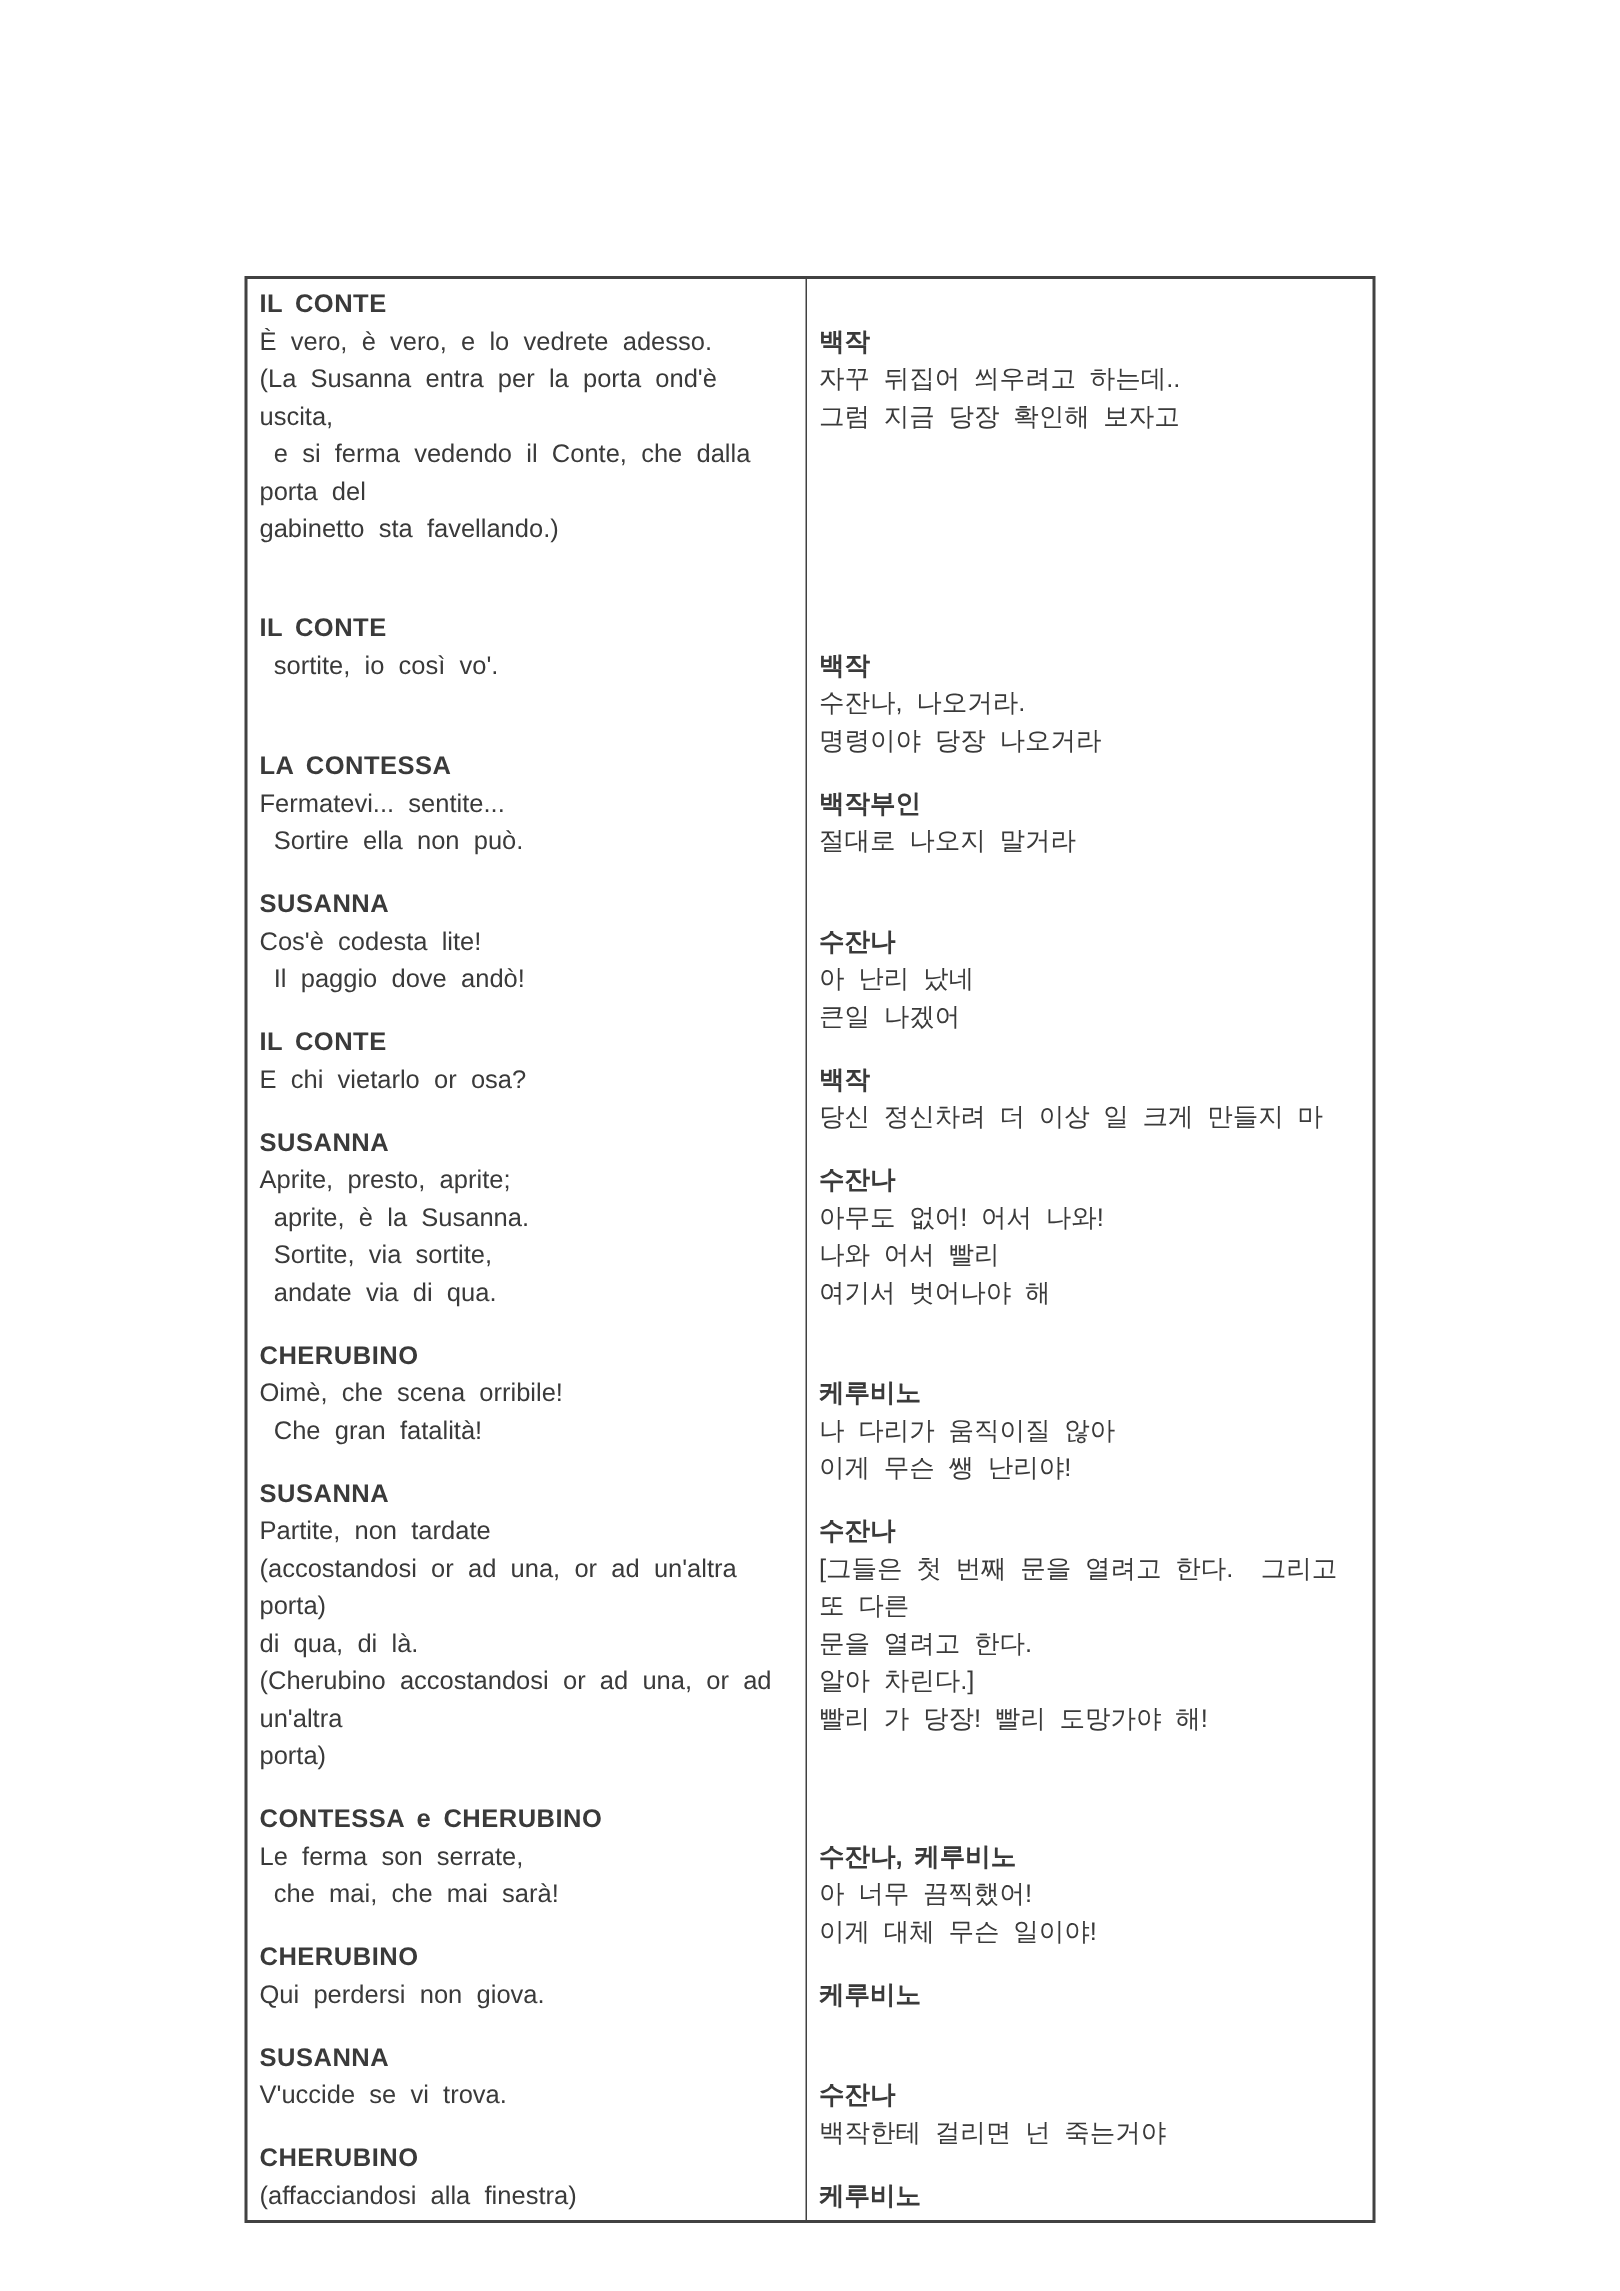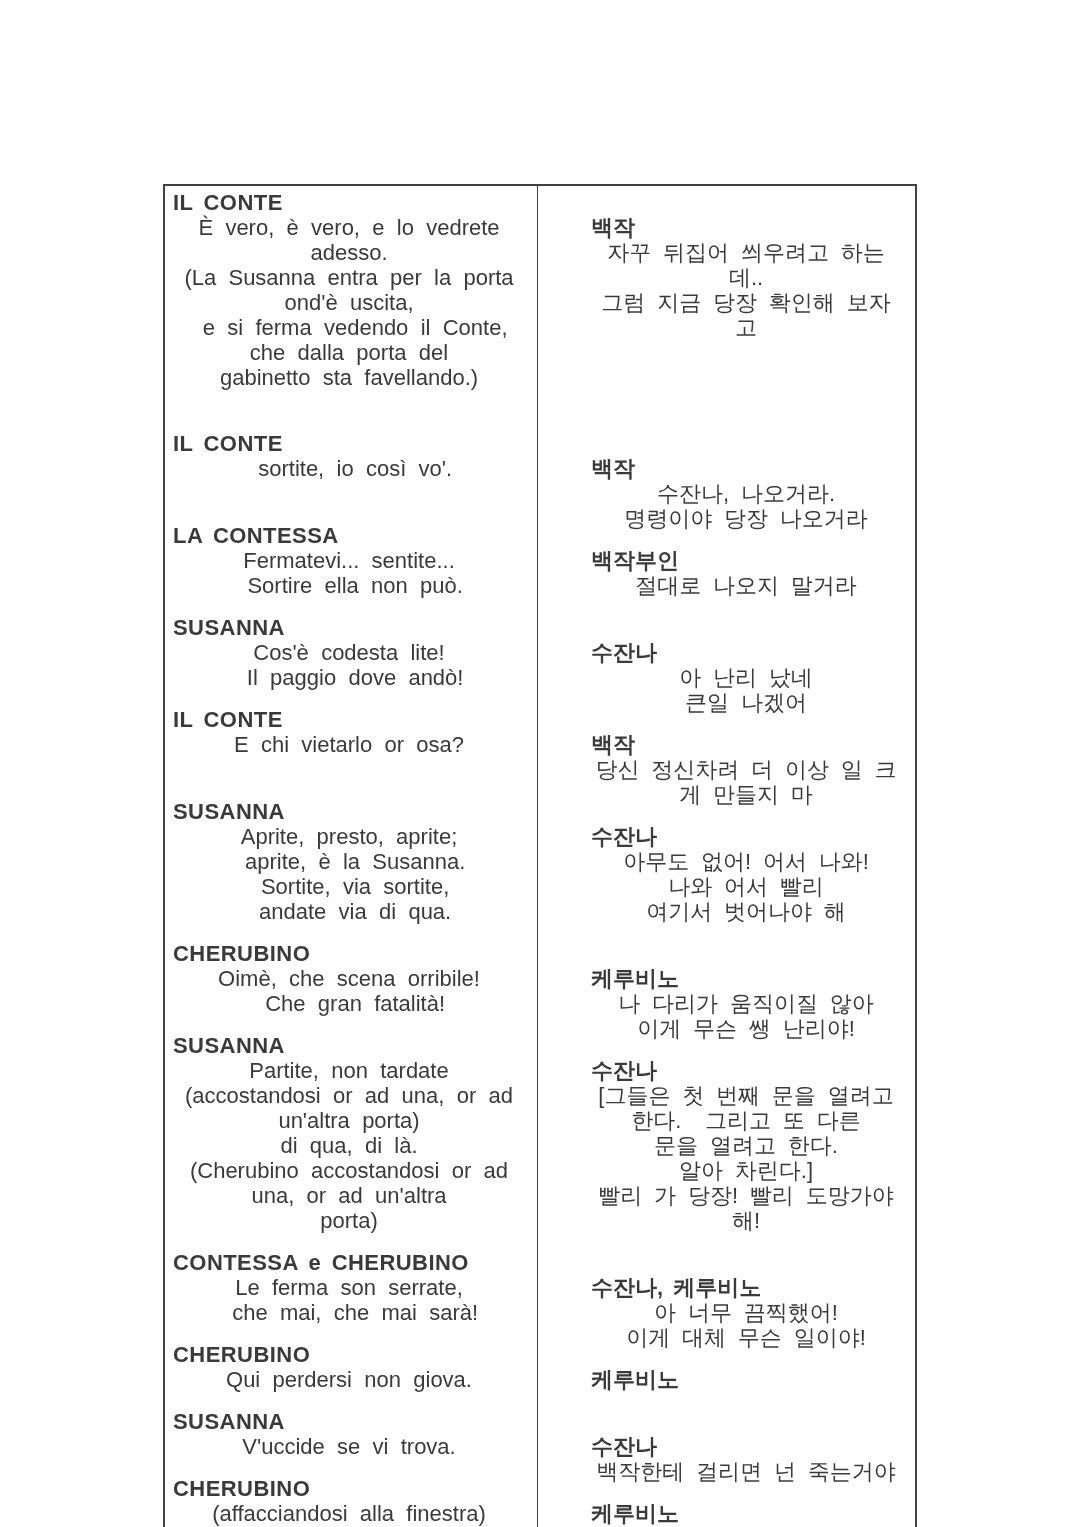--- a/index.html
+++ b/index.html
@@ -33,48 +33,47 @@
     width: 1px;
     background: #414141;
   }
   .dialogue-row {
     display: flex;
     margin-bottom: 17px;
   }
   .dialogue-row.gap-large { margin-bottom: 41px; }
   .dialogue-row:last-child { margin-bottom: 0; }
   .cell {
-    font-size: 22px;
+    font-size: 17px;
     line-height: 25px;
     color: #3a3a3a;
   }
   .cell-left {
     width: 372px;
     padding-left: 8px;
     padding-right: 12px;
     word-spacing: 0.28em;
   }
   .cell-right {
     flex: 1;
     padding-left: 9px;
     padding-right: 14px;
     word-spacing: 0.26em;
-    margin-left: 45px;
   }
   
   .cell-right .block {
     position: relative;
     top: 25px;
   }
   .speaker {
     font-weight: bold;
     word-spacing: 0.18em;
   }
   .cell-left .speaker { letter-spacing: 0.02em; }
-  .line { white-space: pre-wrap; text-align: center; }
+  .line { white-space: pre-wrap; }
 </style>
 </head>
 <body>
 
 <div class="page">
   <div class="libretto-table">
     <div class="col-divider"></div>
 
   <div class="dialogue-row gap-large">
         <div class="cell cell-left">

